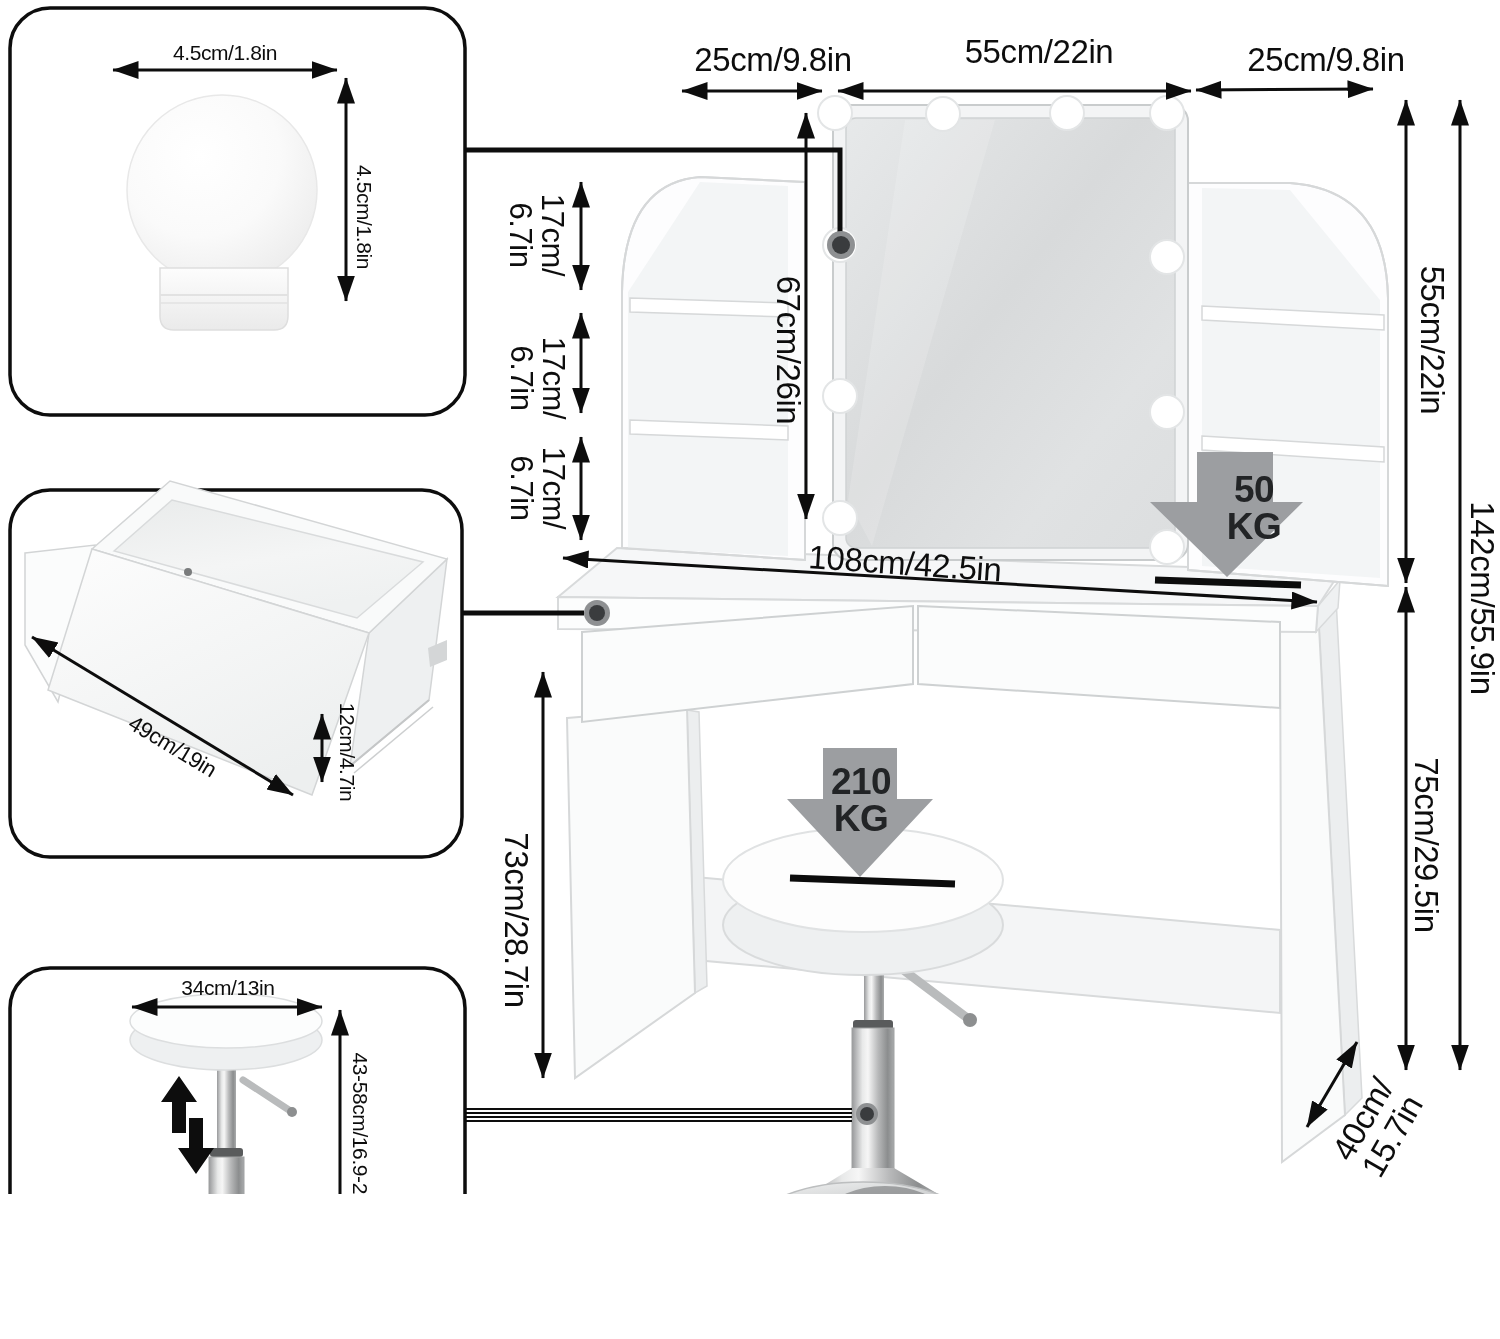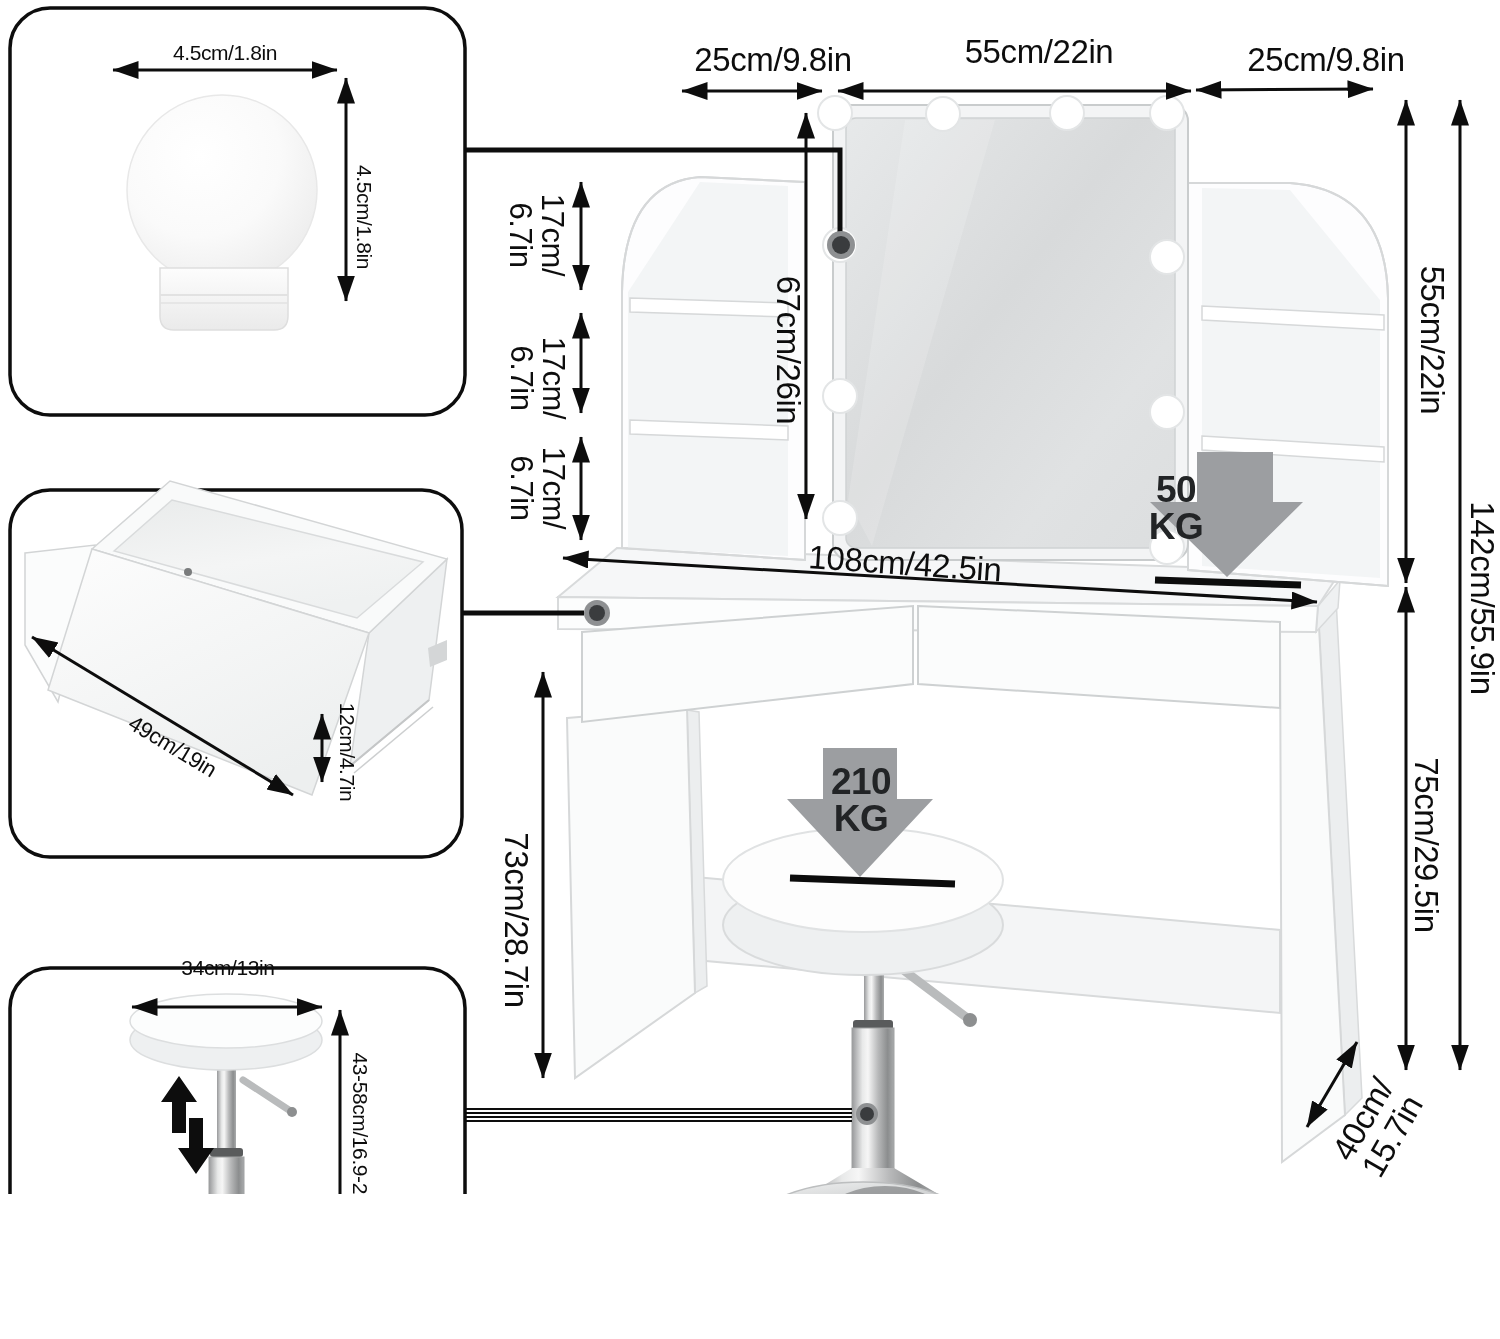--- a/index.html
+++ b/index.html
@@ -235,21 +235,21 @@
     </g>
   </g>
 </svg>
 
 <div class="lbl s21" style="left:225px;top:53px">4.5cm/1.8in</div>
 <div class="lbl s21 r90" style="left:364px;top:217px">4.5cm/1.8in</div>
 
 <div class="lbl s22" style="left:172px;top:747px;transform:translate(-50%,-50%) rotate(31deg)">49cm/19in</div>
 <div class="lbl s21 r90" style="left:347px;top:752px">12cm/4.7in</div>
 
-<div class="lbl s21" style="left:228px;top:968px">34cm/13in</div>
+<div class="lbl s21" style="left:228px;top:988px">34cm/13in</div>
 <div class="lbl s21 r90" style="left:360px;top:1145px">43-58cm/16.9-22.8in</div>
 
 <div class="lbl s33" style="left:773px;top:60px">25cm/9.8in</div>
 <div class="lbl s33" style="left:1039px;top:52px">55cm/22in</div>
 <div class="lbl s33" style="left:1326px;top:60px">25cm/9.8in</div>
 
 <div class="lbl s31 r90 two" style="left:536px;top:235px">
   <span>17cm/</span>
       <span>6.7in</span>
 </div>
@@ -268,21 +268,21 @@
 <div class="lbl s33 r90" style="left:1432px;top:340px">55cm/22in</div>
 <div class="lbl s33 r90" style="left:1482px;top:598px">142cm/55.9in</div>
 <div class="lbl s33 r90" style="left:1426px;top:845px">75cm/29.5in</div>
 <div class="lbl s33 r90" style="left:516px;top:920px">73cm/28.7in</div>
 
 <div class="lbl s33 two" style="left:1378px;top:1128px;transform:translate(-50%,-50%) rotate(-60deg)">
   <span>40cm/</span>
       <span>15.7in</span>
 </div>
 
-<div class="load" style="left:1176px;top:508px">
+<div class="load" style="left:1254px;top:508px">
   <span>50</span>
       <span>KG</span>
 </div>
 <div class="load" style="left:861px;top:800px">
   <span>210</span>
       <span>KG</span>
 </div>
 
 </div>
 

